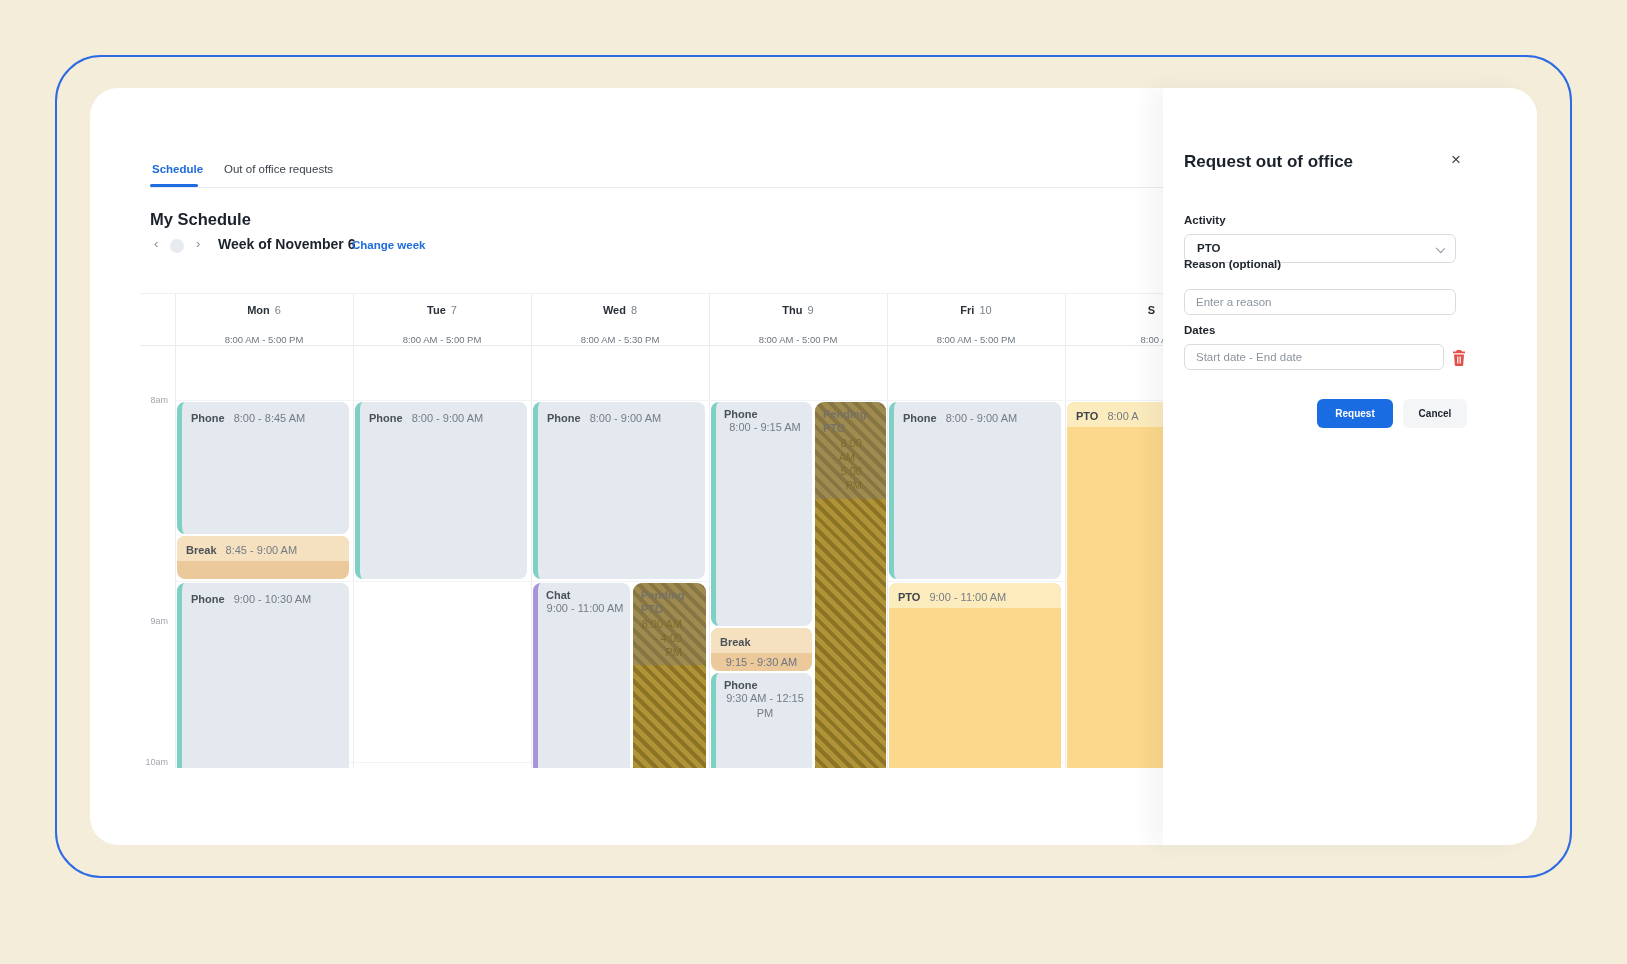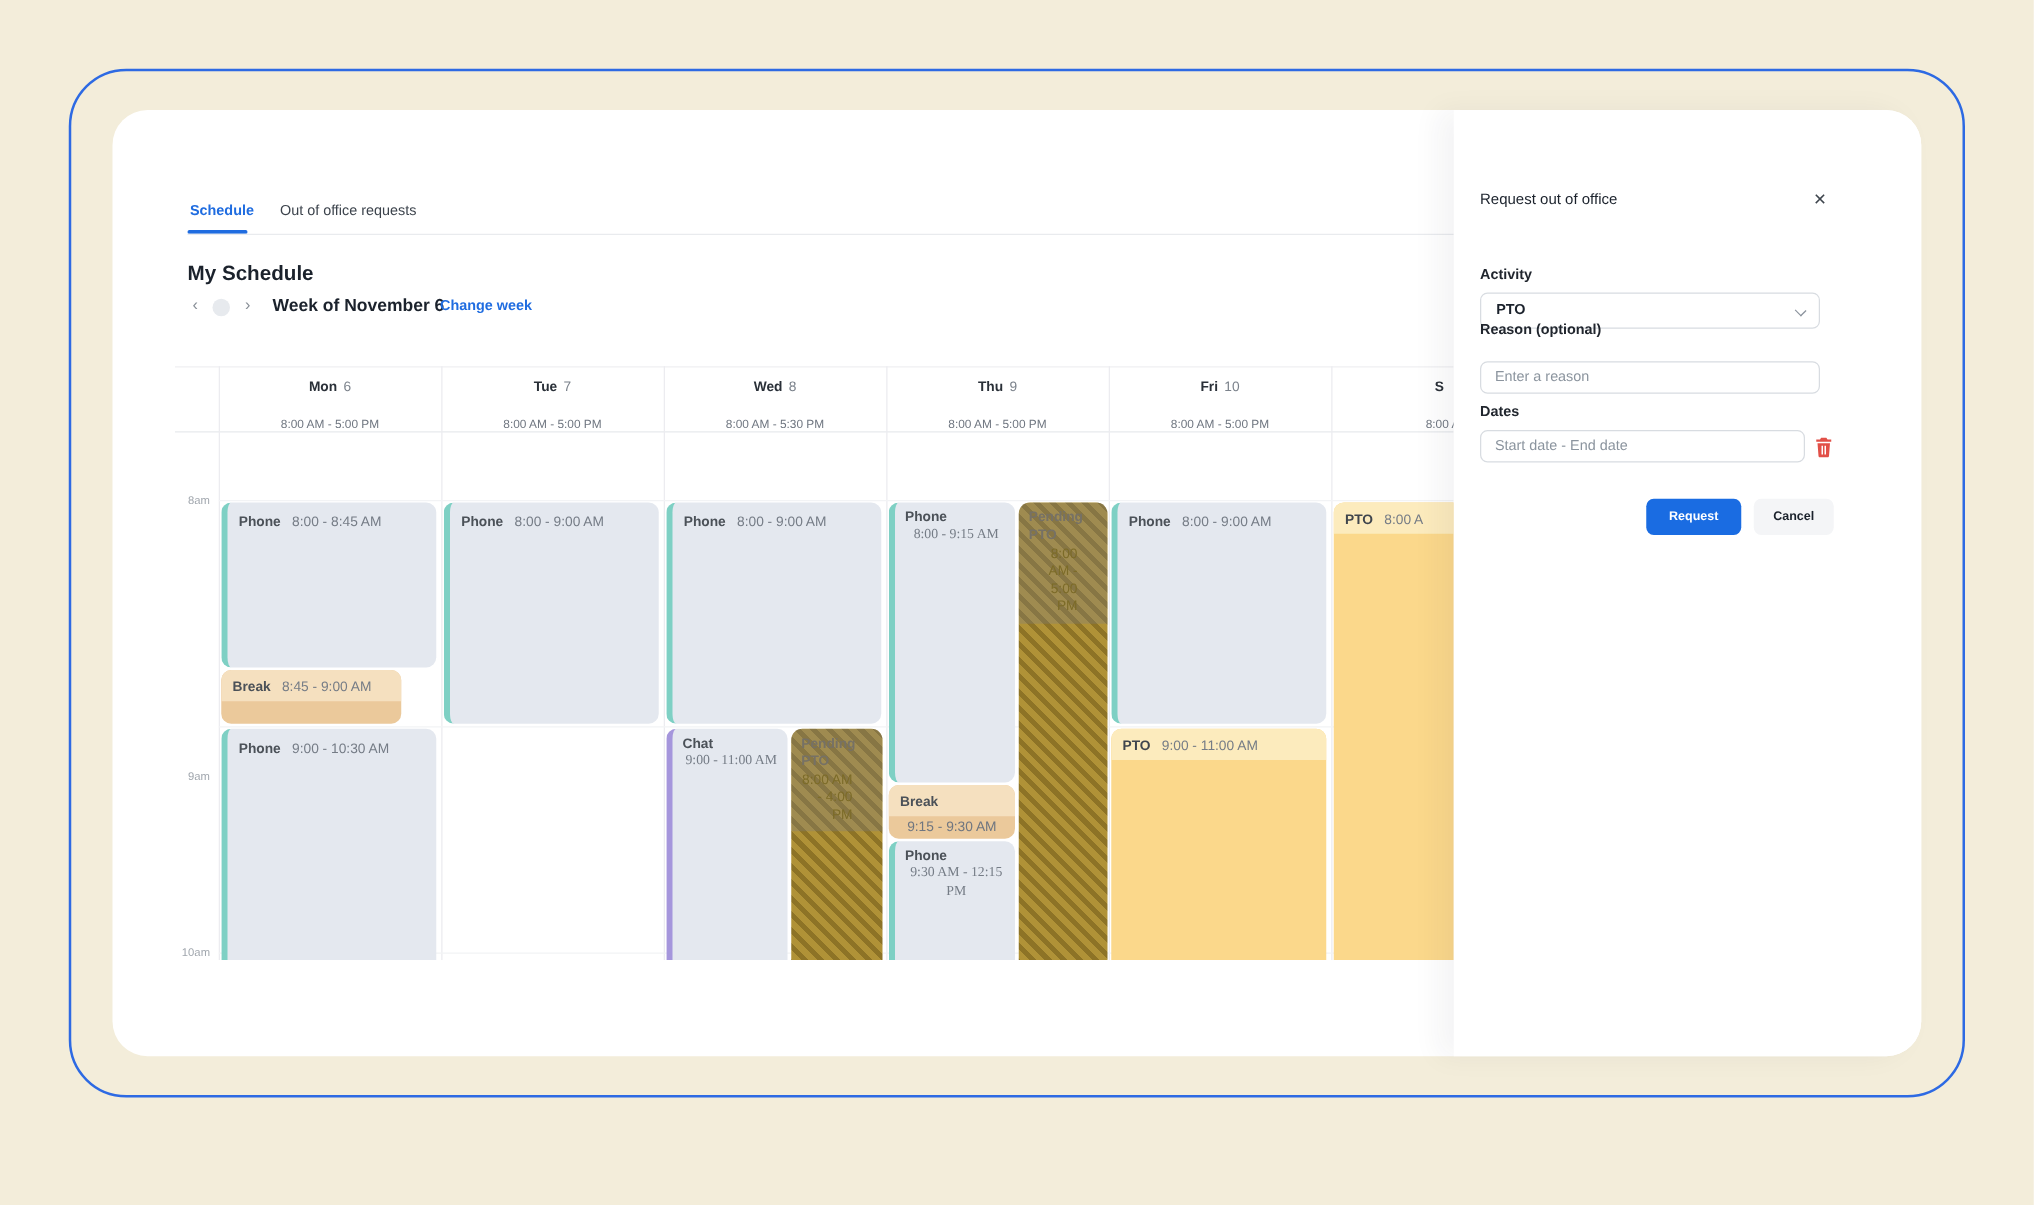--- a/index.html
+++ b/index.html
@@ -34,37 +34,37 @@
   .gutter { position:absolute; left:0; width:28px; text-align:right; font-size:9px; color:#a0a6ad; }
 
   
   .block { position:absolute; border-radius:8px; overflow:hidden; cursor:pointer; }
   .bt { font-size:11px; font-weight:700; color:#4b5158; margin-right:9px; }
   .bm { font-size:11px; color:#757c86; }
   .bh { padding:6px 8px 4px 9px; }
   .phone { background:#e4e8ef; border-left:5px solid #7ed0c4; }
   .chat  { background:#e4e8ef; border-left:5px solid #a596dc; }
   .narrow .bh { padding:6px 6px 4px 8px; }
-  .narrow .bm { display:block; text-align:center; line-height:1.35;font-family:Liberation Serif, serif; }
+  .narrow .bm { display:block; text-align:center; line-height:1.35; }
   .narrow .bt { display:block; margin:0; }
   .break { background:#ebc99b; }
   .strip { padding:4px 8px 3px 9px; }
   .break .strip { background:#f5e0bf; }
   .pto { background:#fbd88b; }
   .pto .strip { background:#fcebbd; }
   .pto .bt { color:#3f454d; }
   .narrow2 .bm { display:block; text-align:center; line-height:1.35; padding:2px 4px; color:#6f7680; }
   .pending { background:repeating-linear-gradient(45deg,#b09237 0 5px,#8d7326 5px 9px); border-radius:9px; }
   .phead { background:rgba(125,125,135,0.32); padding:5px 24px 6px 8px; }
   .phead .bt { color:#767165; display:block; line-height:1.3; margin:0; }
   .phead .bm { color:#7c6b28; display:block; text-align:right; line-height:1.3; }
 
   
   #drawer { position:absolute; left:1163px; top:88px; width:374px; height:757px; background:#ffffff; border-radius:0 28px 28px 0; box-shadow:-12px 0 22px rgba(30,40,60,0.05); }
-  .drawer-title { position:absolute; left:1184px; top:152px; font-size:12px; font-weight:400; color:#1b222c; }
+  .drawer-title { position:absolute; left:1184px; top:152px; font-size:17px; font-weight:700; color:#1b222c; }
   .close-x { position:absolute; left:1445px; top:149px; width:22px; height:22px; font-size:17px; color:#3e454d; text-align:center; line-height:22px; cursor:pointer; }
   .f-label { position:absolute; left:1184px; font-size:11.5px; font-weight:700; color:#21262e; }
   .f-select { position:absolute; left:1184px; top:234px; width:272px; height:29px; border:1px solid #d8dce1; border-radius:6px; background:#fff; font-size:11.5px; font-weight:600; color:#1b222c; line-height:27px; padding-left:12px; cursor:pointer; }
   .sel-chev { position:absolute; right:11px; top:10px; width:7px; height:7px; border-right:1.5px solid #8a929c; border-bottom:1.5px solid #8a929c; transform:rotate(45deg) scaleY(0.9); }
   .f-input { position:absolute; left:1184px; height:26px; border:1px solid #d8dce1; border-radius:6px; background:#fff; font-size:11.5px; color:#1b222c; padding:0 11px; font-family:"Liberation Sans",sans-serif; outline:none; }
   .f-input::placeholder { color:#8b949e; }
   .trash { position:absolute; left:1452px; top:350px; cursor:pointer; }
   .btn { position:absolute; top:399px; height:29px; border:none; border-radius:6px; font-size:10px; font-weight:600; cursor:pointer; font-family:"Liberation Sans",sans-serif; }
   .btn-primary { left:1317px; width:76px; background:#1a6ce2; color:#ffffff; }
   .btn-secondary { left:1403px; width:64px; background:#f4f5f7; color:#1b222c; }
@@ -125,21 +125,21 @@
     <div class="day-hours">8:00 A</div>
   </div>
 
   <div class="gutter" style="top:105px;">8am</div>
   <div class="gutter" style="top:286px;margin-top:40px;">9am</div>
   <div class="gutter" style="top:467px;">10am</div>
 
   <div class="block phone" style="left:37px; top:112px; width:172px; height:132px;">
     <div class="bh"><span class="bt">Phone</span><span class="bm">8:00 - 8:45 AM</span></div>
   </div>
-  <div class="block break" style="left:37px; top:246px; width:144px; height:43px;">
+  <div class="block break" style="left:37px; top:246px; width:172px; height:43px;">
     <div class="strip"><span class="bt">Break</span><span class="bm">8:45 - 9:00 AM</span></div>
   </div>
   <div class="block phone" style="left:37px; top:293px; width:172px; height:272px;">
     <div class="bh"><span class="bt">Phone</span><span class="bm">9:00 - 10:30 AM</span></div>
   </div>
 
   <div class="block phone" style="left:215px; top:112px; width:172px; height:177px;">
     <div class="bh"><span class="bt">Phone</span><span class="bm">8:00 - 9:00 AM</span></div>
   </div>
 

